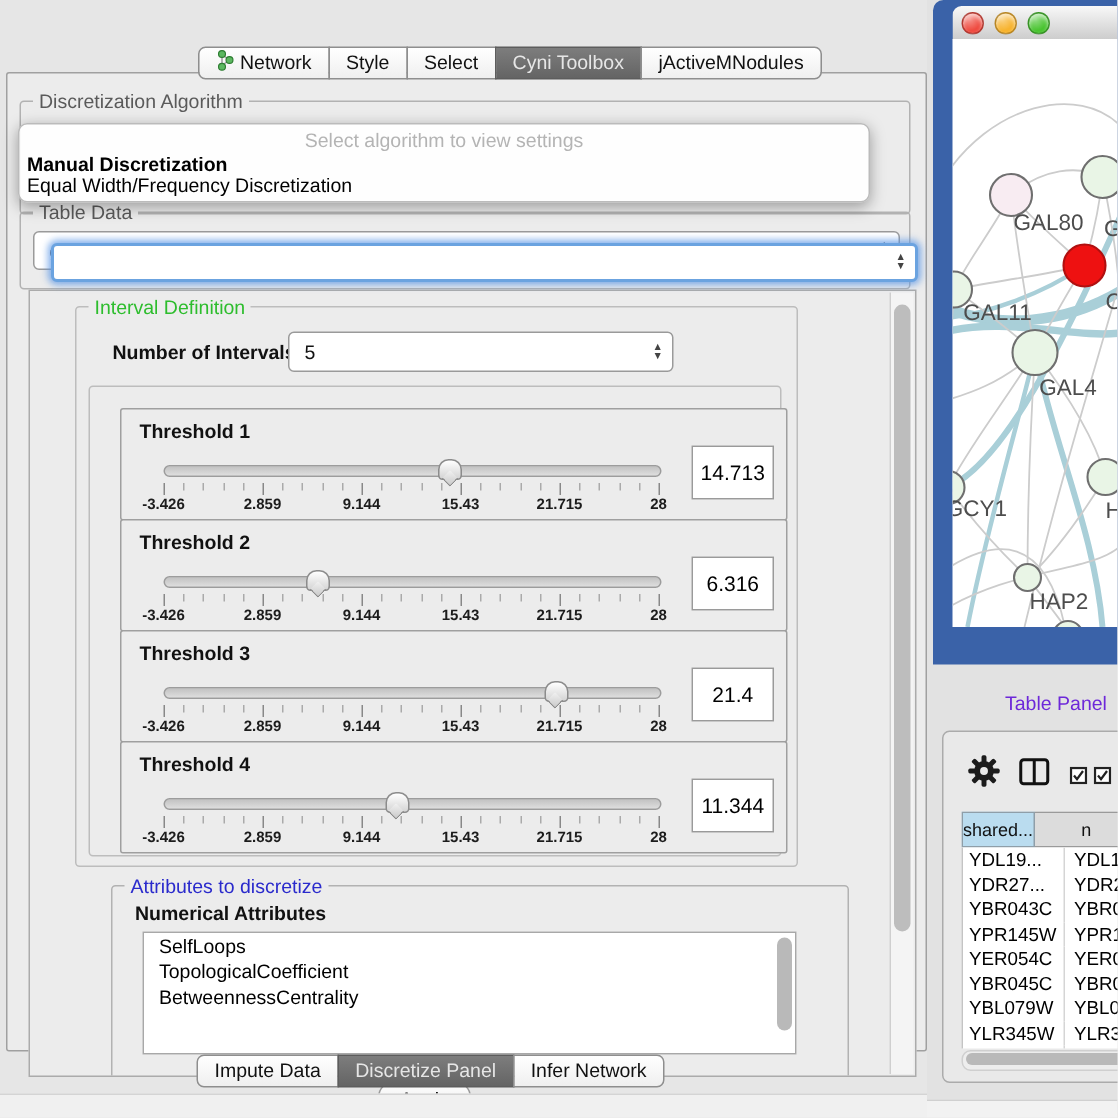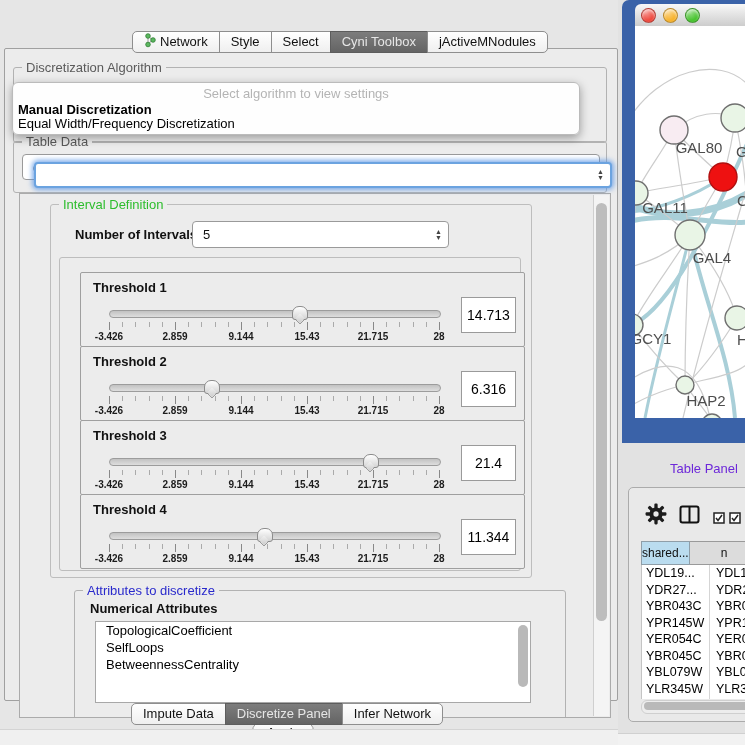--- a/index.html
+++ b/index.html
@@ -330,22 +330,22 @@
                 </div>
     <div class="value-box">11.344</div>
   </div>
             </div>
         </div>
 
         <div class="groupbox" style="left:26px;top:396px;width:490px;height:150px;margin-left:28px;">
           <span class="group-label blue-label">Attributes to discretize</span>
           <span style="position:absolute;left:15px;top:10px;font-size:13px;font-weight:bold;">Numerical Attributes</span>
           <div id="attr-list">
-            <div class="list-item">TopologicalCoefficient</div>
-              <div class="list-item">SelfLoops</div>
+            <div class="list-item">SelfLoops</div>
+              <div class="list-item">TopologicalCoefficient</div>
               <div class="list-item">BetweennessCentrality</div>
               <div id="attr-scroll"></div>
           </div>
         </div>
 
         <div id="vscroll">
           <div class="thumbv" style="top:8px;height:418px;"></div>
         </div>
       </div>
 

